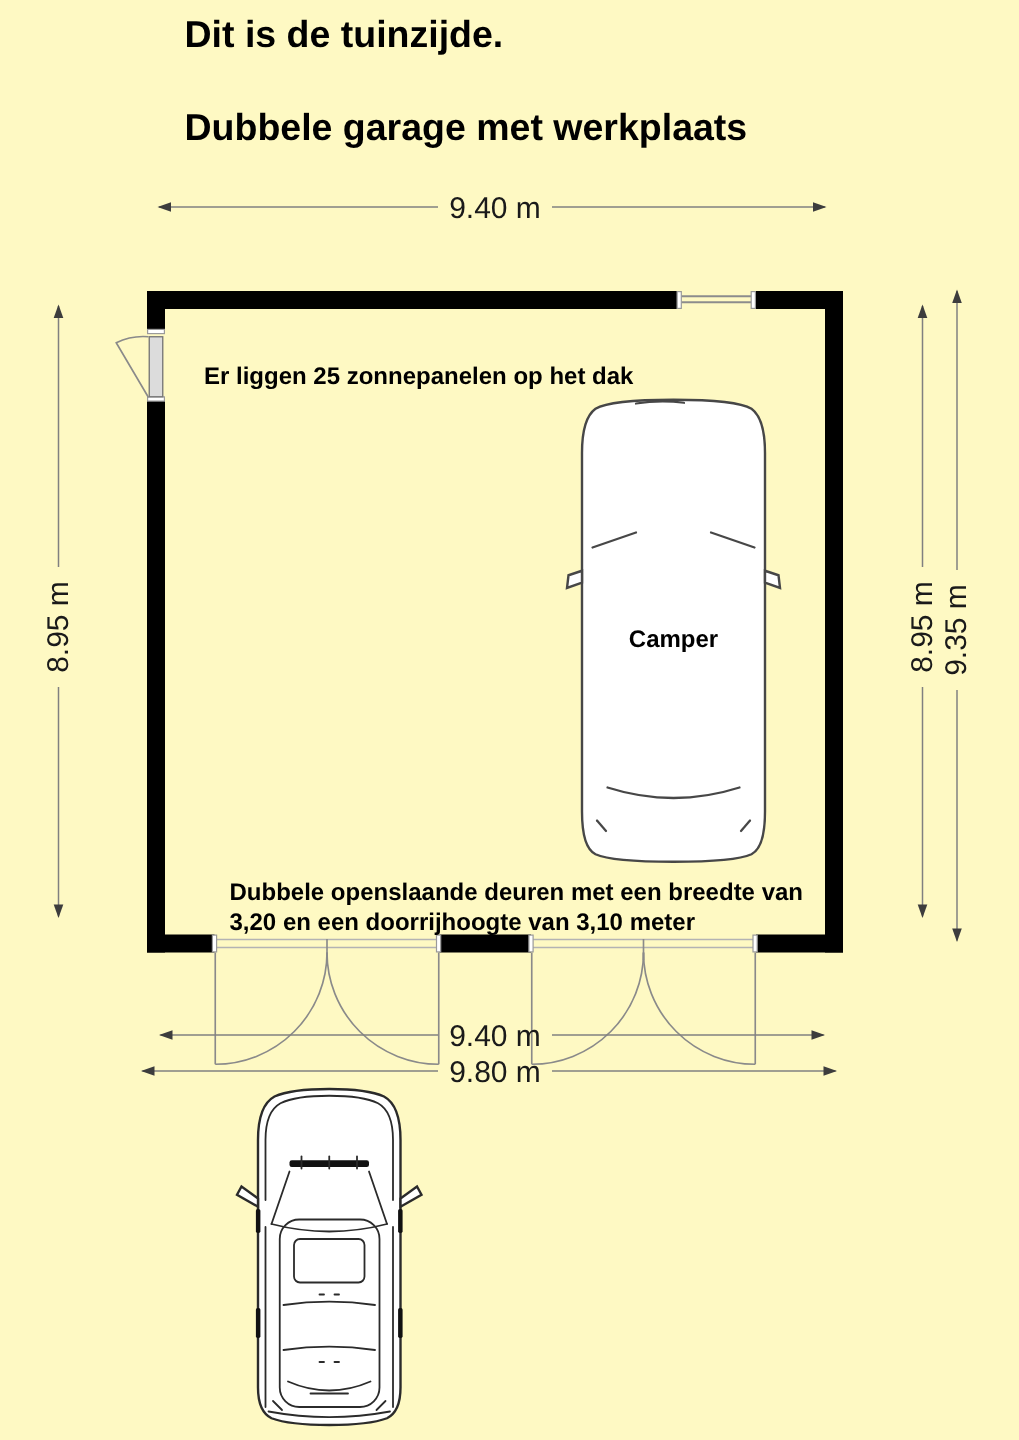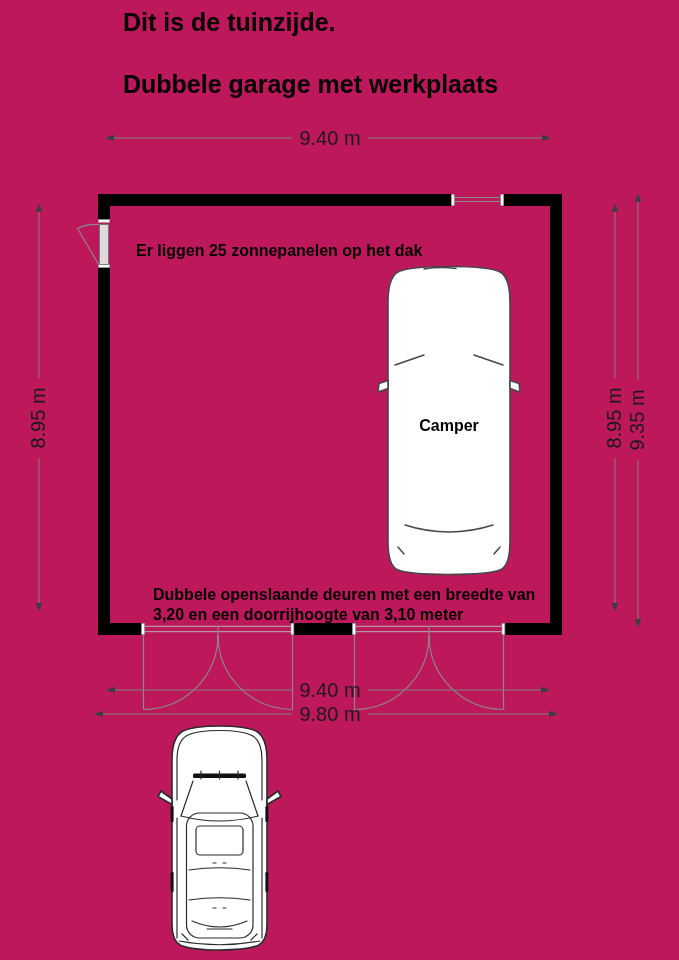--- a/index.html
+++ b/index.html
@@ -1,16 +1,16 @@
 <!DOCTYPE html>
 <html><head>
 <meta charset="utf-8">
 <style>
   html,body{margin:0;padding:0;background:#ffffff;}
-  .page{position:relative;width:679px;height:960px;background:#be185d;overflow:hidden;
+  .page{position:relative;width:679px;height:960px;background:#fef9c3;overflow:hidden;
         font-family:"Liberation Sans",sans-serif;}
   svg{display:block;}
   .t-title{font-family:"Liberation Sans",sans-serif;font-size:25px;font-weight:bold;fill:#000000;}
   .t-note{font-family:"Liberation Sans",sans-serif;font-size:16px;font-weight:bold;fill:#000000;}
   .t-dim{font-family:"Liberation Sans",sans-serif;font-size:20px;font-weight:normal;fill:#1a1a1a;}
   .t-vehicle{font-family:"Liberation Sans",sans-serif;font-size:16px;font-weight:bold;fill:#000000;}
   .wall{fill:#000000;stroke:none;}
   .dimline{stroke:#808080;stroke-width:1;fill:none;}
   .arrow{fill:#3d3d3d;stroke:none;}
   .swing{stroke:#8a8a8a;stroke-width:1.1;fill:none;}

